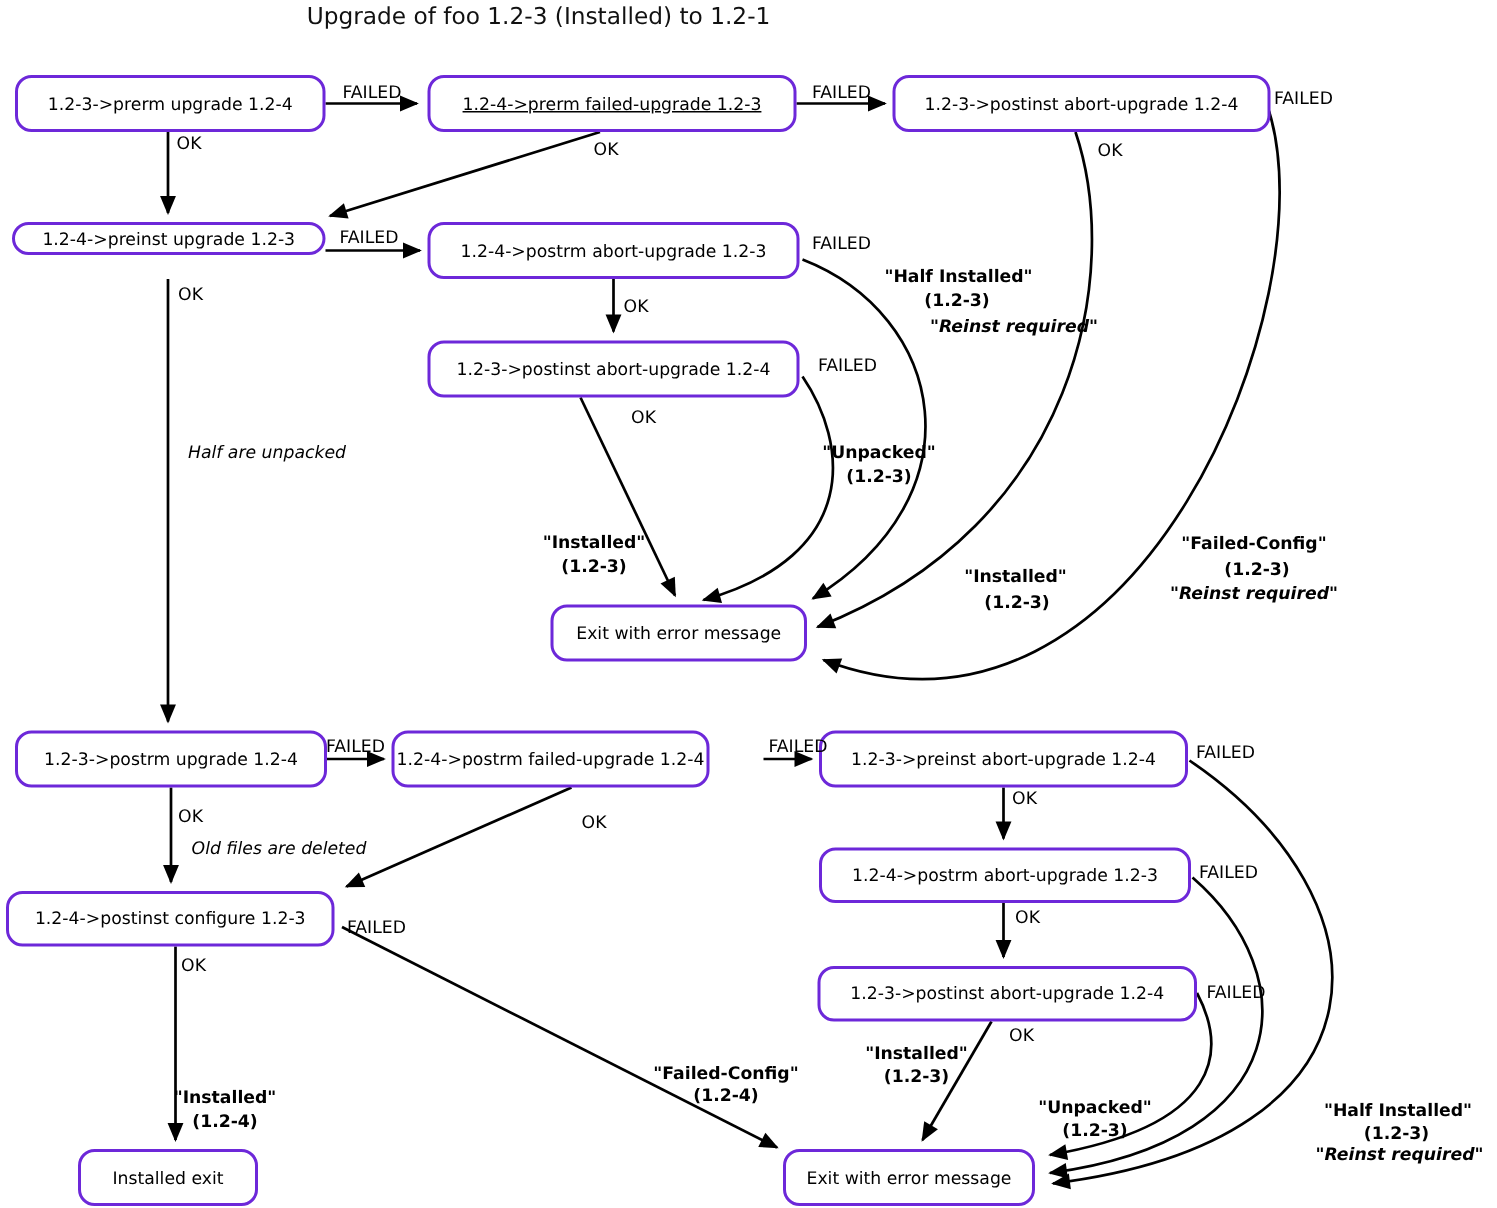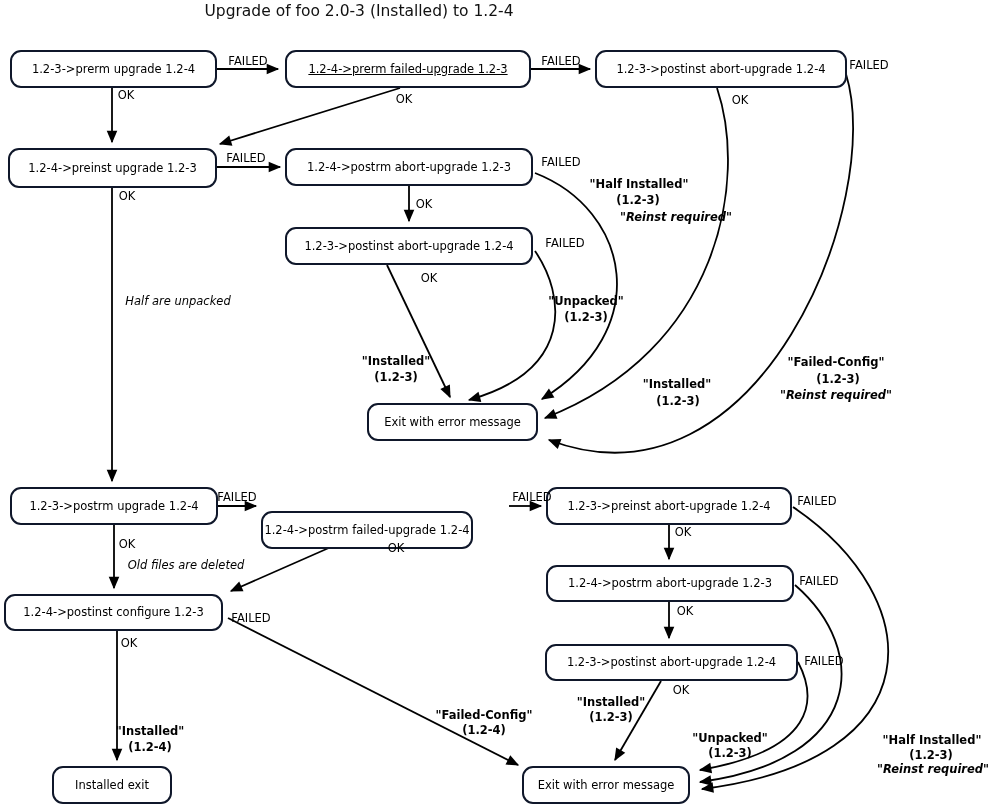--- a/index.html
+++ b/index.html
@@ -7,39 +7,39 @@
     position:relative;width:998px;height:805px;background:#ffffff;
     font-family:"DejaVu Sans", sans-serif;color:#000;overflow:hidden;
   }
   .diagram-title{
     position:absolute;left:359px;top:11px;transform:translate(-50%,-50%);
     font-size:15.5px;white-space:nowrap;color:#111;
   }
   svg.edges{position:absolute;left:0;top:0;}
   .node{
     position:absolute;box-sizing:border-box;background:#fff;
-    border:2px solid #0f172a;border-radius:11px;
+    border:2px solid #6d28d9;border-radius:11px;
     display:flex;align-items:center;justify-content:center;
     font-size:11.5px;line-height:1.1;text-align:center;padding:0 4px;
     white-space:nowrap;
   }
   .edge-label{
     position:absolute;transform:translate(-50%,-50%);
     font-size:11.5px;white-space:nowrap;
   }
   .edge-label.bold{font-weight:bold;}
   .edge-label.italic{font-style:italic;}
   .edge-label.bolditalic{font-weight:bold;font-style:italic;}
 </style>
 </head>
 <body>
 
 <div class="canvas">
 
-  <div class="diagram-title">Upgrade of foo 2.0-3 (Installed) to 1.2-4</div>
+  <div class="diagram-title">Upgrade of foo 1.2-3 (Installed) to 1.2-1</div>
 
   <svg class="edges" width="998" height="805" viewBox="0 0 998 805" fill="none" stroke="#000" stroke-width="1.8">
     <defs>
       <marker id="arr" viewBox="0 0 10 10" refX="9" refY="5" markerWidth="8.5" markerHeight="7" orient="auto">
         <path d="M 0 0.8 L 10 5 L 0 9.2 z" fill="#000" stroke="none"></path>
       </marker>
     </defs>
 
     <path marker-end="url(#arr)" d="M 217 69 L 278 69"></path>
     <path marker-end="url(#arr)" d="M 531 69 L 590 69"></path>
@@ -65,26 +65,26 @@
     <path marker-end="url(#arr)" d="M 661 681 L 615 760"></path>
     <path marker-end="url(#arr)" d="M 798 662 C 818 700 815 750 700 770"></path>
     <path marker-end="url(#arr)" d="M 795 585 C 870 650 865 760 700 782"></path>
     <path marker-end="url(#arr)" d="M 793 507 C 930 600 935 760 702 789"></path>
   </svg>
 
   <div id="node-layer">
       <div class="node" style="left: 10px; top: 50px; width: 207px; height: 38px;">1.2-3-&gt;prerm upgrade 1.2-4</div>
       <div class="node" style="left: 285px; top: 50px; width: 246px; height: 38px; text-decoration: underline;">1.2-4-&gt;prerm failed-upgrade 1.2-3</div>
       <div class="node" style="left: 595px; top: 50px; width: 252px; height: 38px;">1.2-3-&gt;postinst abort-upgrade 1.2-4</div>
-      <div class="node" style="left: 8px; top: 148px; width: 209px; height: 40px;">1.2-4-&gt;preinst upgrade 1.2-3</div>
+      <div class="node" style="left: 8px; top: 148px; width: 209px; height: 22px;">1.2-4-&gt;preinst upgrade 1.2-3</div>
       <div class="node" style="left: 285px; top: 148px; width: 248px; height: 38px;">1.2-4-&gt;postrm abort-upgrade 1.2-3</div>
       <div class="node" style="left: 285px; top: 227px; width: 248px; height: 38px;">1.2-3-&gt;postinst abort-upgrade 1.2-4</div>
       <div class="node" style="left: 367px; top: 403px; width: 171px; height: 38px;">Exit with error message</div>
       <div class="node" style="left: 10px; top: 487px; width: 208px; height: 38px;">1.2-3-&gt;postrm upgrade 1.2-4</div>
-      <div class="node" style="left: 261px; top: 511px; width: 212px; height: 38px;">1.2-4-&gt;postrm failed-upgrade 1.2-4</div>
+      <div class="node" style="left: 261px; top: 487px; width: 212px; height: 38px;">1.2-4-&gt;postrm failed-upgrade 1.2-4</div>
       <div class="node" style="left: 546px; top: 487px; width: 246px; height: 38px;">1.2-3-&gt;preinst abort-upgrade 1.2-4</div>
       <div class="node" style="left: 546px; top: 565px; width: 248px; height: 37px;">1.2-4-&gt;postrm abort-upgrade 1.2-3</div>
       <div class="node" style="left: 4px; top: 594px; width: 219px; height: 37px;">1.2-4-&gt;postinst configure 1.2-3</div>
       <div class="node" style="left: 545px; top: 644px; width: 253px; height: 37px;">1.2-3-&gt;postinst abort-upgrade 1.2-4</div>
       <div class="node" style="left: 522px; top: 766px; width: 168px; height: 38px;">Exit with error message</div>
       <div class="node" style="left: 52px; top: 766px; width: 120px; height: 38px;">Installed exit</div>
       <div class="edge-label" style="left: 248px; top: 61px;">FAILED</div>
       <div class="edge-label" style="left: 561px; top: 61px;">FAILED</div>
       <div class="edge-label" style="left: 869px; top: 65px;">FAILED</div>
       <div class="edge-label" style="left: 126px; top: 95px;">OK</div>

